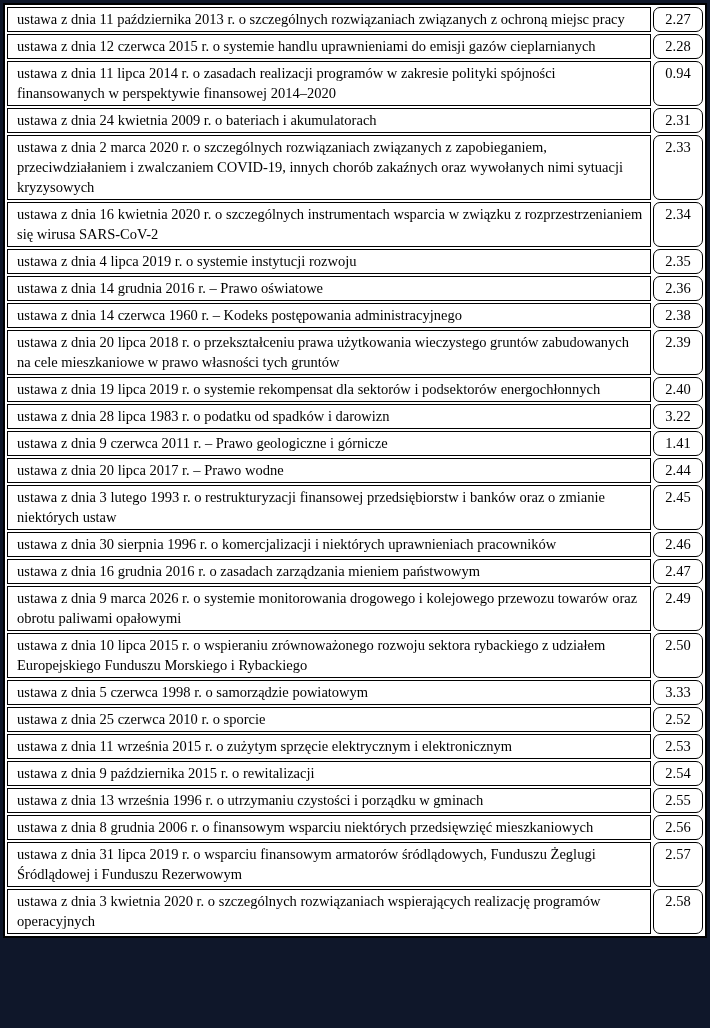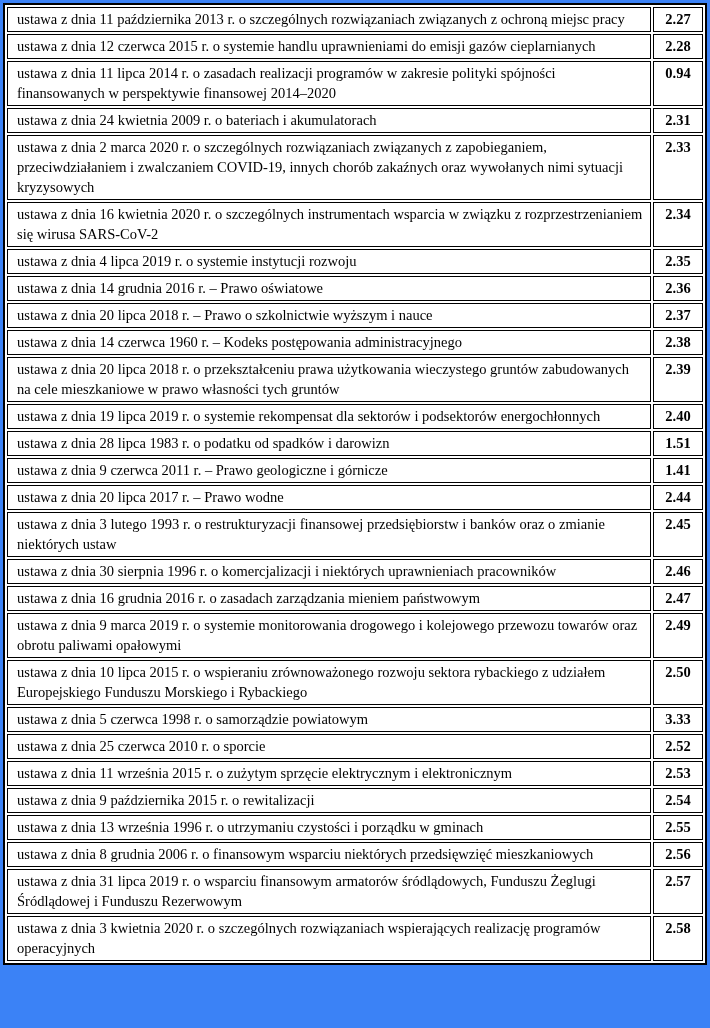--- a/index.html
+++ b/index.html
@@ -5,21 +5,21 @@
   html, body {
     margin: 0;
     padding: 0;
     background: #ffffff;
   }
   .page {
     width: 710px;
     height: 1028px;
     box-sizing: border-box;
     padding: 3px;
-    background: #3b82f6;
+    background: #0f172a;
     overflow: hidden;
   }
   table.laws {
     width: 100%;
     border-collapse: separate;
     border-spacing: 2px;
     border: 2px solid #000000;
     background: #ffffff;
     table-layout: fixed;
   }
@@ -33,22 +33,23 @@
     background: #ffffff;
     overflow: hidden;
   }
   td.title-cell {
     padding: 1px 6px 2px 9px;
     text-align: left;
   }
   td.ref-cell {
     width: 44px;
     text-align: center;
-    font-weight: 700;
+    font-weight: 400;
     padding: 1px 2px 2px 2px;
+    border-radius: 7px;
   }
 </style>
 </head>
 <body>
 
 <div class="page">
   <table class="laws">
     <tbody>
   <tr>
     <td class="title-cell">ustawa z dnia 11 października 2013 r. o szczególnych rozwiązaniach związanych z ochroną miejsc pracy</td>
@@ -85,44 +86,40 @@
   <tr>
     <td class="title-cell">ustawa z dnia 4 lipca 2019 r. o systemie instytucji rozwoju</td>
     <td class="ref-cell">2.35</td>
   </tr>
 
   <tr>
     <td class="title-cell">ustawa z dnia 14 grudnia 2016 r. – Prawo oświatowe</td>
     <td class="ref-cell">2.36</td>
   </tr>
 
-  <tr>
-    <td class="title-cell">ustawa z dnia 20 lipca 2018 r. – Prawo o szkolnictwie wyższym i nauce</td>
-    <td class="ref-cell">2.37</td>
-  </tr>
 
   <tr>
     <td class="title-cell">ustawa z dnia 14 czerwca 1960 r. – Kodeks postępowania administracyjnego</td>
     <td class="ref-cell">2.38</td>
   </tr>
 
   <tr>
     <td class="title-cell">ustawa z dnia 20 lipca 2018 r. o przekształceniu prawa użytkowania wieczystego gruntów zabudowanych na cele mieszkaniowe w prawo własności tych gruntów</td>
     <td class="ref-cell">2.39</td>
   </tr>
 
   <tr>
     <td class="title-cell">ustawa z dnia 19 lipca 2019 r. o systemie rekompensat dla sektorów i podsektorów energochłonnych</td>
     <td class="ref-cell">2.40</td>
   </tr>
 
 
   <tr>
     <td class="title-cell">ustawa z dnia 28 lipca 1983 r. o podatku od spadków i darowizn</td>
-    <td class="ref-cell">1.51</td>
+    <td class="ref-cell">3.22</td>
   </tr>
 
   <tr>
     <td class="title-cell">ustawa z dnia 9 czerwca 2011 r. – Prawo geologiczne i górnicze</td>
     <td class="ref-cell">1.41</td>
   </tr>
 
   <tr>
     <td class="title-cell">ustawa z dnia 20 lipca 2017 r. – Prawo wodne</td>
     <td class="ref-cell">2.44</td>
@@ -137,21 +134,21 @@
     <td class="title-cell">ustawa z dnia 30 sierpnia 1996 r. o komercjalizacji i niektórych uprawnieniach pracowników</td>
     <td class="ref-cell">2.46</td>
   </tr>
 
   <tr>
     <td class="title-cell">ustawa z dnia 16 grudnia 2016 r. o zasadach zarządzania mieniem państwowym</td>
     <td class="ref-cell">2.47</td>
   </tr>
 
   <tr>
-    <td class="title-cell">ustawa z dnia 9 marca 2019 r. o systemie monitorowania drogowego i kolejowego przewozu towarów oraz obrotu paliwami opałowymi</td>
+    <td class="title-cell">ustawa z dnia 9 marca 2026 r. o systemie monitorowania drogowego i kolejowego przewozu towarów oraz obrotu paliwami opałowymi</td>
     <td class="ref-cell">2.49</td>
   </tr>
 
   <tr>
     <td class="title-cell">ustawa z dnia 10 lipca 2015 r. o wspieraniu zrównoważonego rozwoju sektora rybackiego z udziałem Europejskiego Funduszu Morskiego i Rybackiego</td>
     <td class="ref-cell">2.50</td>
   </tr>
 
   <tr>
     <td class="title-cell">ustawa z dnia 5 czerwca 1998 r. o samorządzie powiatowym</td>

